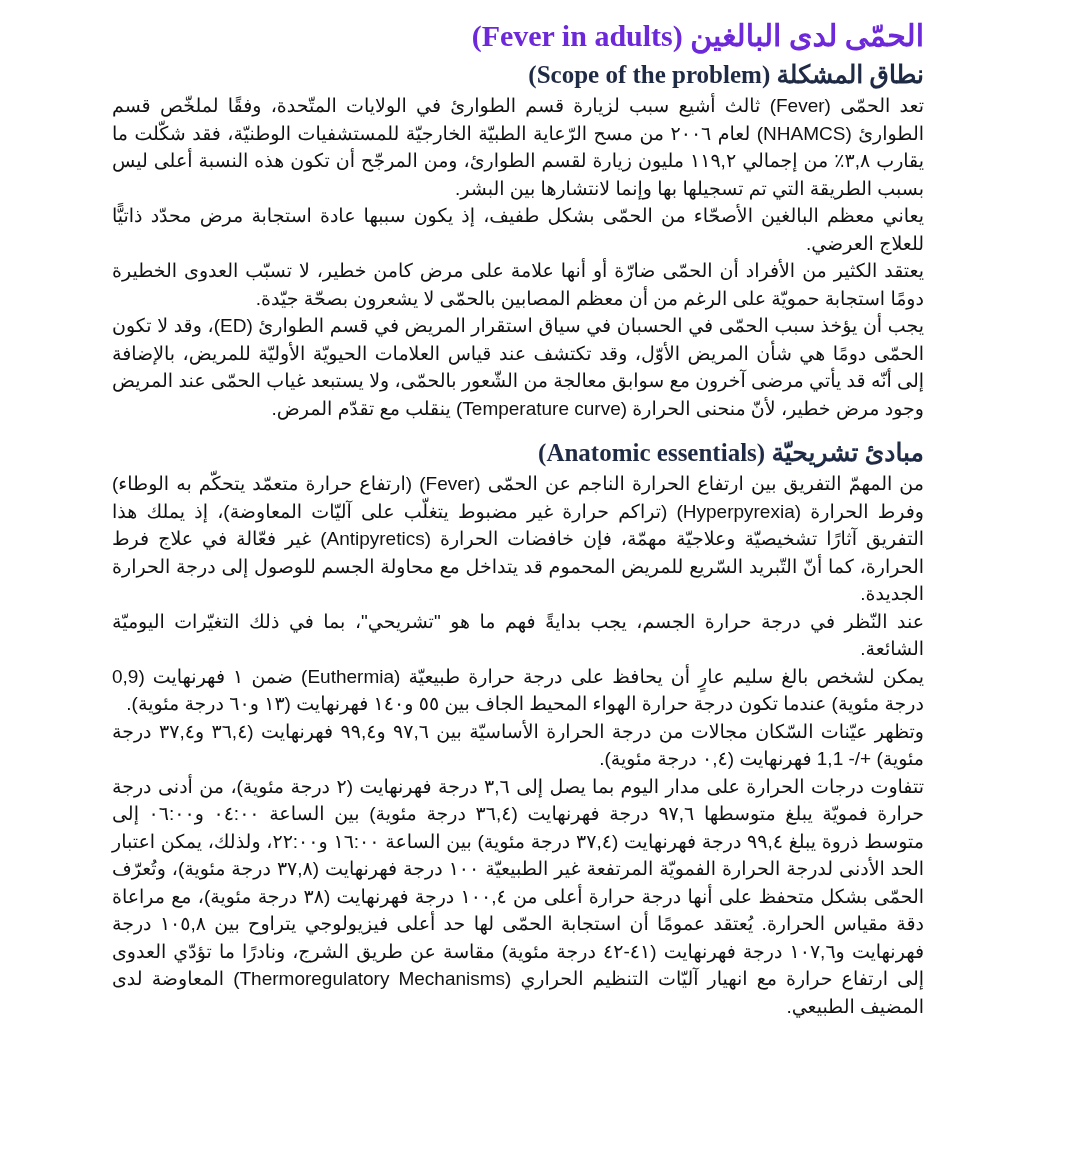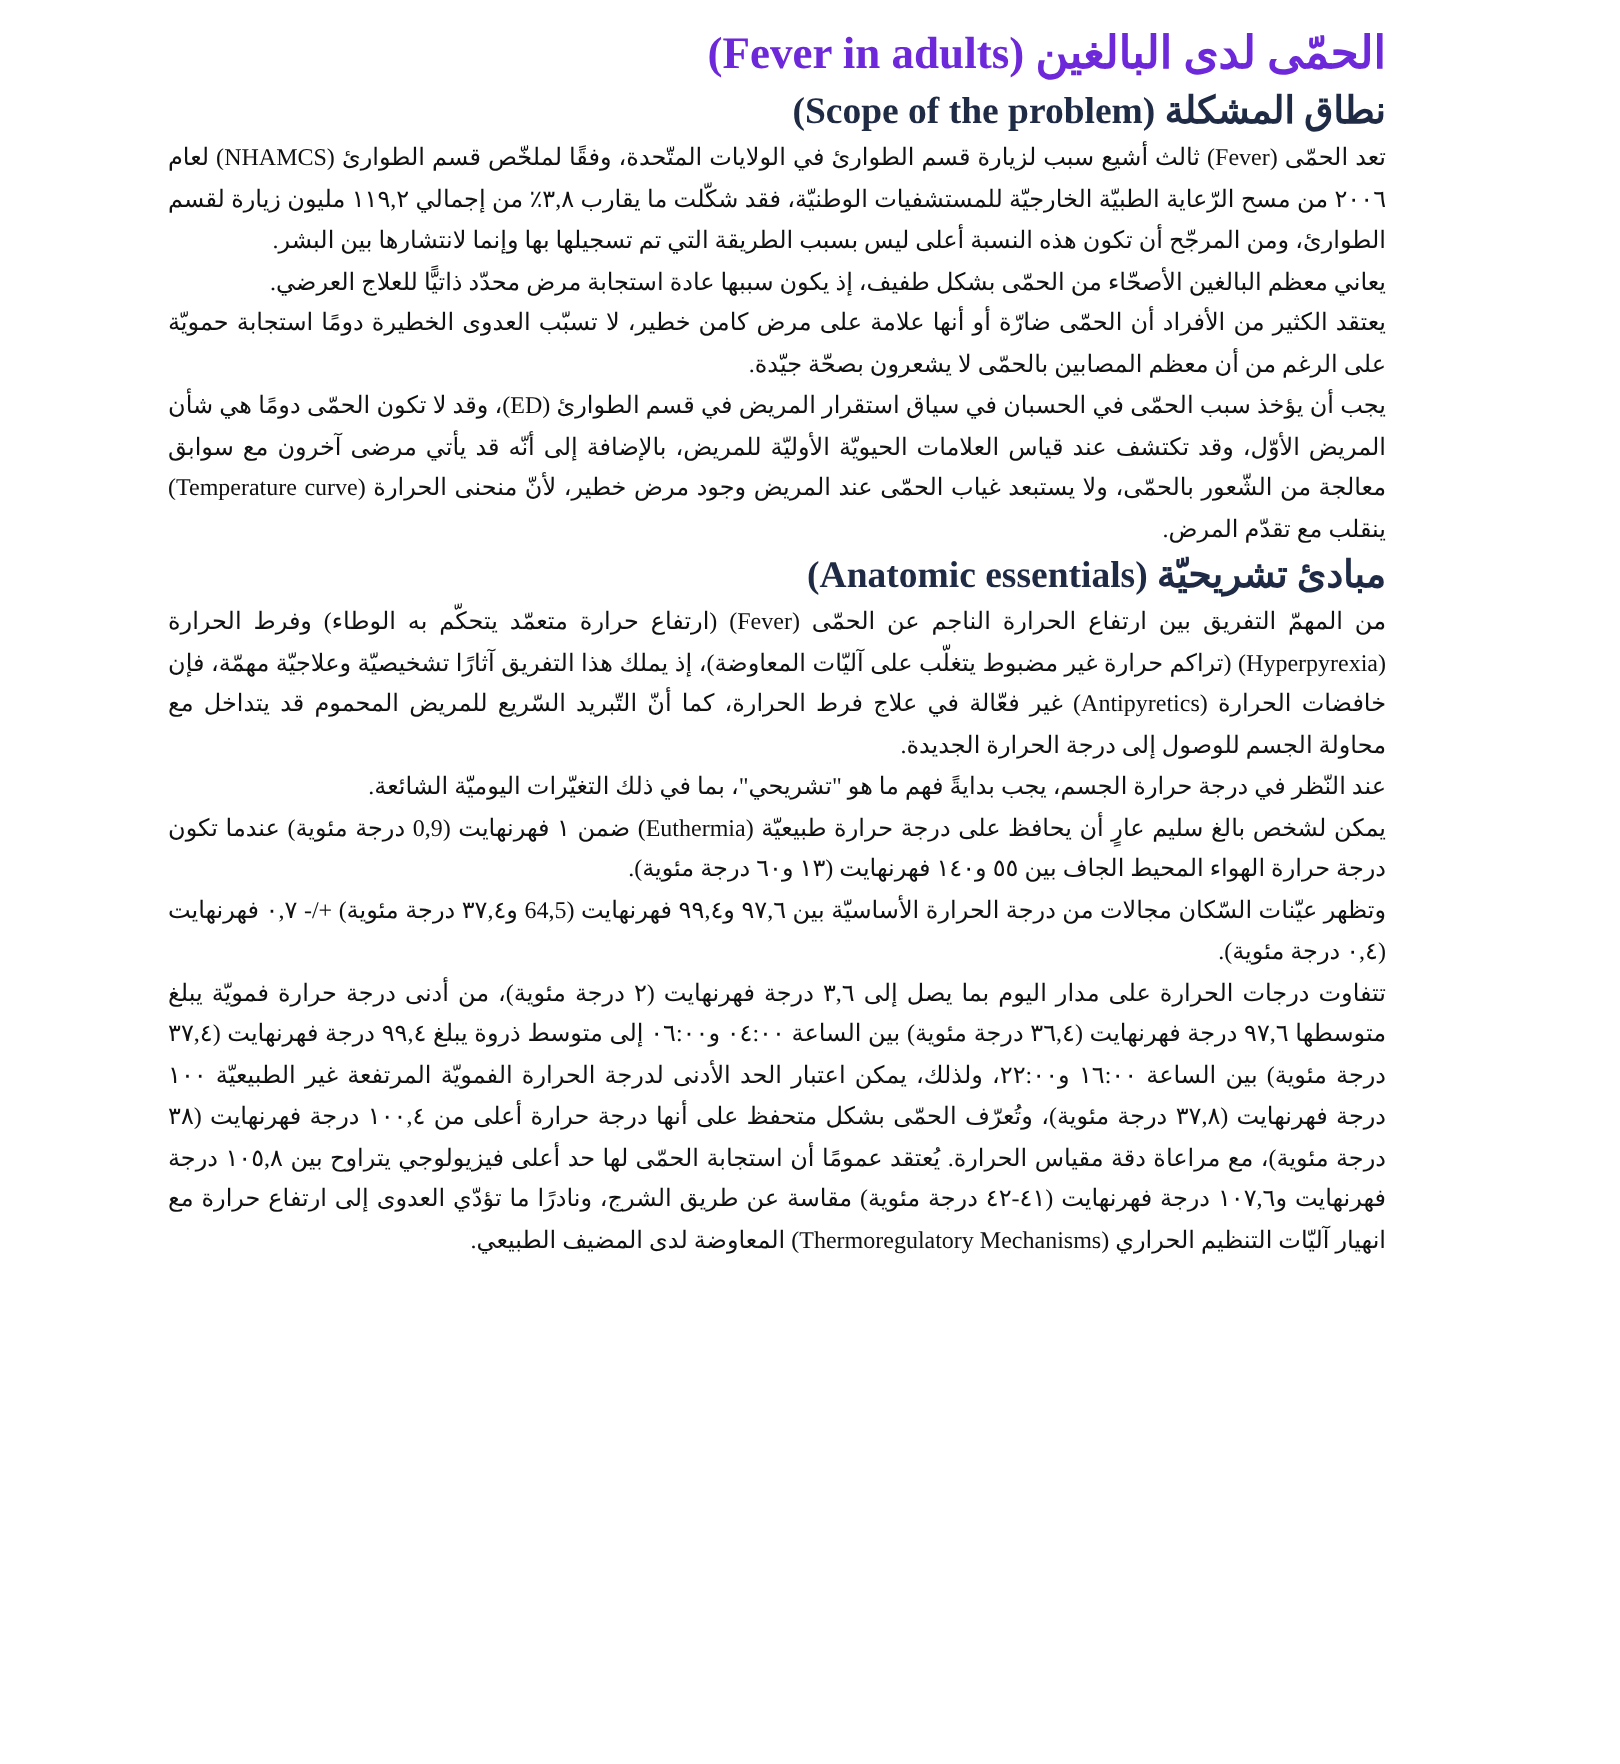--- a/index.html
+++ b/index.html
@@ -34,24 +34,24 @@
     .section-heading {
       font-family: "Liberation Serif", "DejaVu Serif", serif;
       font-weight: bold;
       color: #1f2a44;
       font-size: 25px;
       line-height: 34px;
       margin: 0;
       text-align: right;
     }
     .section-heading.first { margin-top: 0px; }
-    .section-heading.second { }
+    .section-heading.second { margin-top: 14px; }
     .para {
-      font-family: Liberation Serif, serif;
-      font-size: 16px;
+      font-family: Liberation Sans, sans-serif;
+      font-size: 19px;
       line-height: 27.5px;
       margin: 0;
       text-align: justify;
       text-align-last: right;
     }
   </style>
 </head>
 <body>
 
 <div class="page">
@@ -63,16 +63,16 @@
     <p class="para">يعاني معظم البالغين الأصحّاء من الحمّى بشكل طفيف، إذ يكون سببها عادة استجابة مرض محدّد ذاتيًّا للعلاج العرضي.</p>
     <p class="para">يعتقد الكثير من الأفراد أن الحمّى ضارّة أو أنها علامة على مرض كامن خطير، لا تسبّب العدوى الخطيرة دومًا استجابة حمويّة على الرغم من أن معظم المصابين بالحمّى لا يشعرون بصحّة جيّدة.</p>
     <p class="para">يجب أن يؤخذ سبب الحمّى في الحسبان في سياق استقرار المريض في قسم الطوارئ (ED)، وقد لا تكون الحمّى دومًا هي شأن المريض الأوّل، وقد تكتشف عند قياس العلامات الحيويّة الأوليّة للمريض، بالإضافة إلى أنّه قد يأتي مرضى آخرون مع سوابق معالجة من الشّعور بالحمّى، ولا يستبعد غياب الحمّى عند المريض وجود مرض خطير، لأنّ منحنى الحرارة (Temperature curve) ينقلب مع تقدّم المرض.</p>
   </section>
 
   <section>
     <h2 class="section-heading second">مبادئ تشريحيّة (Anatomic essentials)</h2>
     <p class="para">من المهمّ التفريق بين ارتفاع الحرارة الناجم عن الحمّى (Fever) (ارتفاع حرارة متعمّد يتحكّم به الوطاء) وفرط الحرارة (Hyperpyrexia) (تراكم حرارة غير مضبوط يتغلّب على آليّات المعاوضة)، إذ يملك هذا التفريق آثارًا تشخيصيّة وعلاجيّة مهمّة، فإن خافضات الحرارة (Antipyretics) غير فعّالة في علاج فرط الحرارة، كما أنّ التّبريد السّريع للمريض المحموم قد يتداخل مع محاولة الجسم للوصول إلى درجة الحرارة الجديدة.</p>
     <p class="para">عند النّظر في درجة حرارة الجسم، يجب بدايةً فهم ما هو "تشريحي"، بما في ذلك التغيّرات اليوميّة الشائعة.</p>
     <p class="para">يمكن لشخص بالغ سليم عارٍ أن يحافظ على درجة حرارة طبيعيّة (Euthermia) ضمن ١ فهرنهايت (0,9 درجة مئوية) عندما تكون درجة حرارة الهواء المحيط الجاف بين ٥٥ و١٤٠ فهرنهايت (١٣ و٦٠ درجة مئوية).</p>
-    <p class="para">وتظهر عيّنات السّكان مجالات من درجة الحرارة الأساسيّة بين ٩٧,٦ و٩٩,٤ فهرنهايت (64,5 و٣٧,٤ درجة مئوية) +/- ٠,٧ فهرنهايت (٠,٤ درجة مئوية).</p>
+    <p class="para">وتظهر عيّنات السّكان مجالات من درجة الحرارة الأساسيّة بين ٩٧,٦ و٩٩,٤ فهرنهايت (٣٦,٤ و٣٧,٤ درجة مئوية) +/- 1,1 فهرنهايت (٠,٤ درجة مئوية).</p>
     <p class="para">تتفاوت درجات الحرارة على مدار اليوم بما يصل إلى ٣,٦ درجة فهرنهايت (٢ درجة مئوية)، من أدنى درجة حرارة فمويّة يبلغ متوسطها ٩٧,٦ درجة فهرنهايت (٣٦,٤ درجة مئوية) بين الساعة ٠٤:٠٠ و٠٦:٠٠ إلى متوسط ذروة يبلغ ٩٩,٤ درجة فهرنهايت (٣٧,٤ درجة مئوية) بين الساعة ١٦:٠٠ و٢٢:٠٠، ولذلك، يمكن اعتبار الحد الأدنى لدرجة الحرارة الفمويّة المرتفعة غير الطبيعيّة ١٠٠ درجة فهرنهايت (٣٧,٨ درجة مئوية)، وتُعرّف الحمّى بشكل متحفظ على أنها درجة حرارة أعلى من ١٠٠,٤ درجة فهرنهايت (٣٨ درجة مئوية)، مع مراعاة دقة مقياس الحرارة. يُعتقد عمومًا أن استجابة الحمّى لها حد أعلى فيزيولوجي يتراوح بين ١٠٥,٨ درجة فهرنهايت و١٠٧,٦ درجة فهرنهايت (٤١-٤٢ درجة مئوية) مقاسة عن طريق الشرج، ونادرًا ما تؤدّي العدوى إلى ارتفاع حرارة مع انهيار آليّات التنظيم الحراري (Thermoregulatory Mechanisms) المعاوضة لدى المضيف الطبيعي.</p>
   </section>
 </div>
 
 </body></html>

